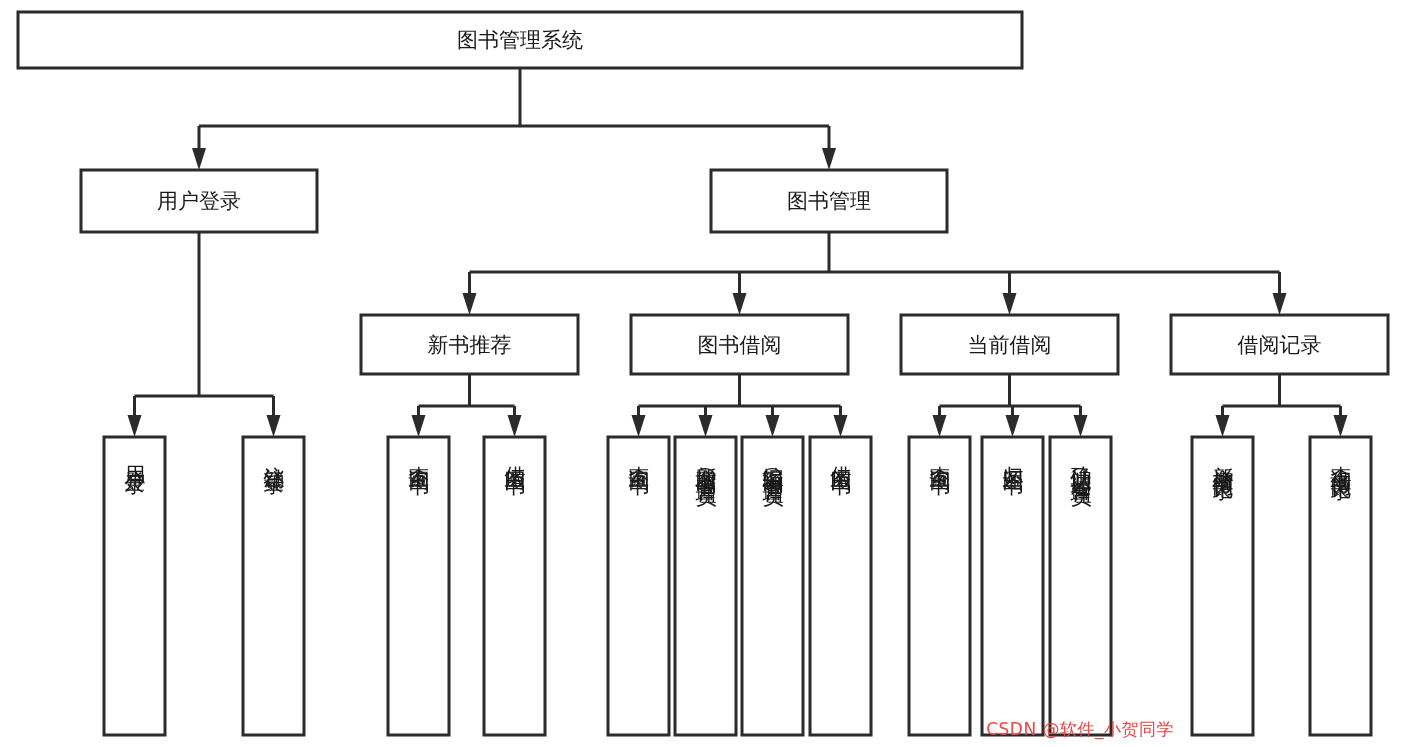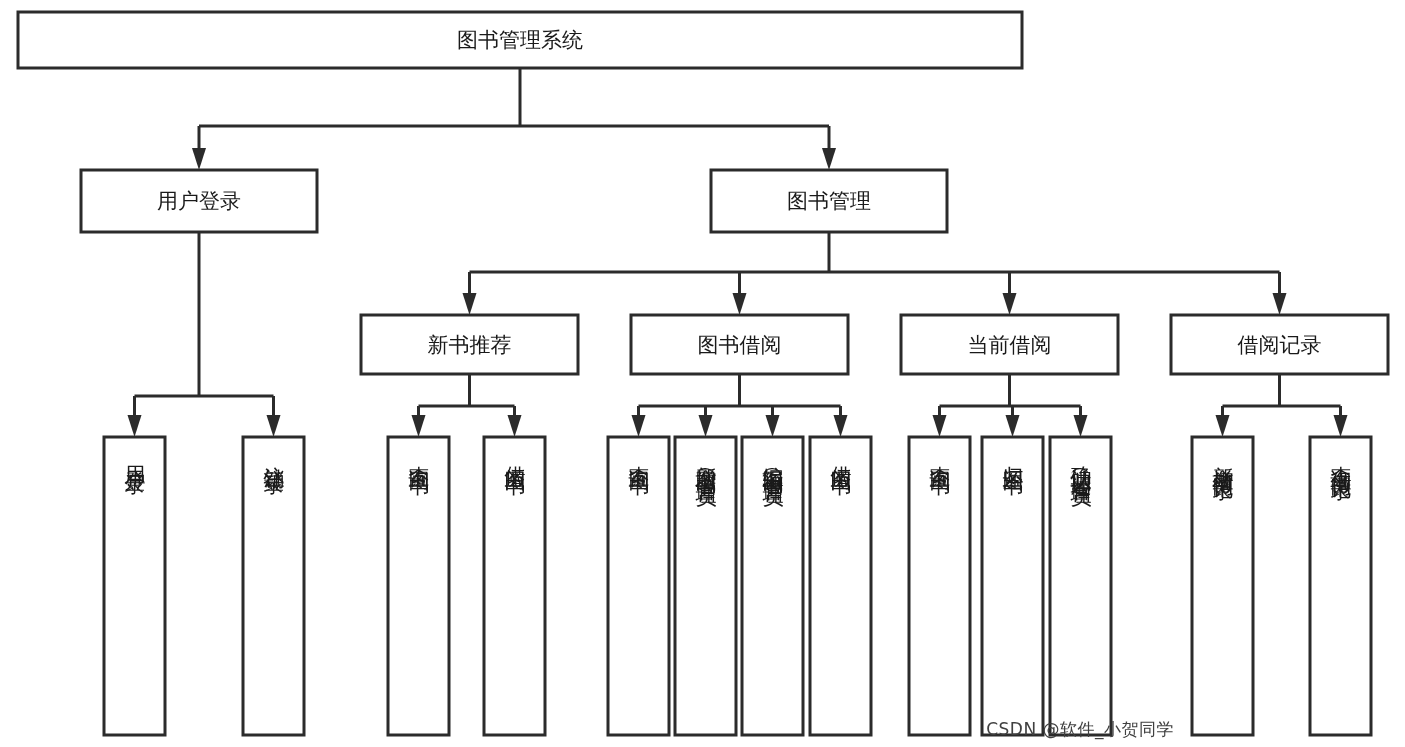--- a/index.html
+++ b/index.html
@@ -64,21 +64,21 @@
     letter-spacing: 3px;
     color: #1a1a1a;
     white-space: nowrap;
   }
   .watermark {
     position: absolute;
     right: 8px;
     bottom: 6px;
     font-family: "DejaVu Sans", "Liberation Sans", sans-serif;
     font-size: 17px;
-    color: #404040;
+    color: #ef4444;
     letter-spacing: 0.5px;
     white-space: nowrap;
   }
 </style>
 </head>
 <body>
 
 <div id="diagram-root">
 
   <svg id="tree-svg" viewBox="0 0 1405 747" xmlns="http://www.w3.org/2000/svg">

